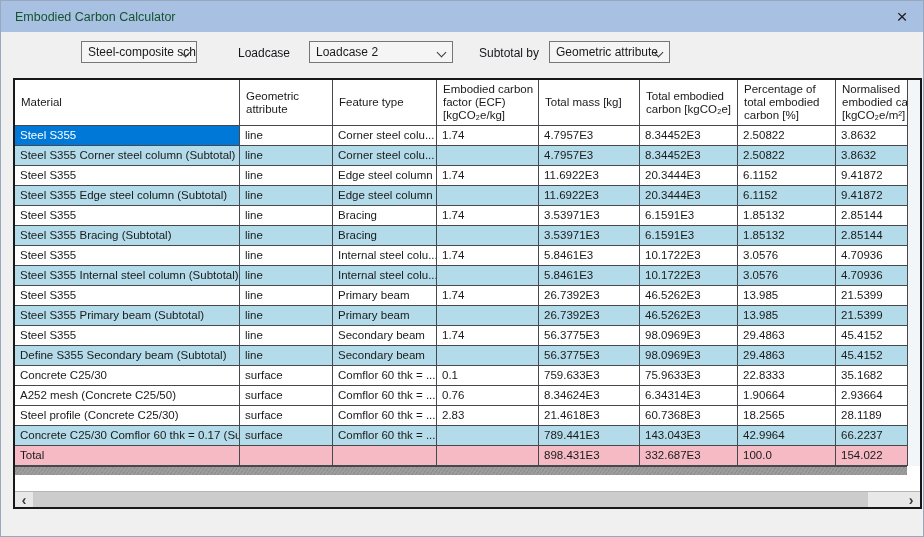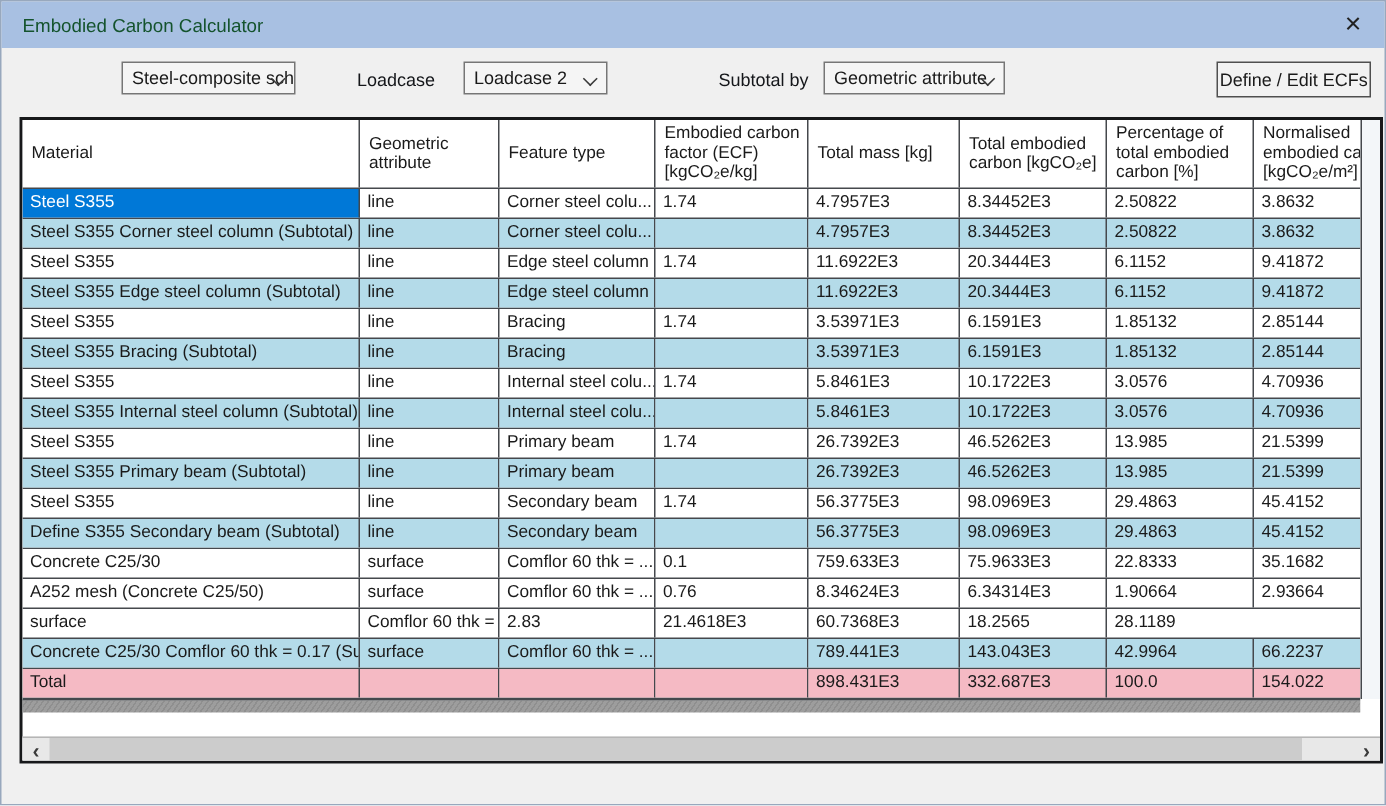--- a/index.html
+++ b/index.html
@@ -20,21 +20,21 @@
   .title-text{margin-left:14px;font-size:12.5px;color:#14532d;}
   .close-btn{position:absolute;right:6px;top:4px;width:30px;height:23px;display:flex;align-items:center;justify-content:center;font-size:19px;line-height:1;color:#222;cursor:default;}
 
   
   .tb-label{position:absolute;font-size:12px;color:#14161a;}
   .combo{position:absolute;height:22px;background:#f5f5f5;border:1px solid #767676;display:flex;align-items:center;padding:0 22px 0 6px;white-space:nowrap;overflow:hidden;}
   .combo .chev{position:absolute;right:7px;top:7px;width:7px;height:7px;border-right:1.5px solid #3a3a3a;border-bottom:1.5px solid #3a3a3a;transform:rotate(45deg);transform-origin:center;}
   #analysis-label{left:22px;top:45px;margin-top:44px;}
   #analysis-combo{left:80px;top:40px;width:116px;}
   #loadcase-label{left:237px;top:45px;}
-  #loadcase-combo{left:308px;top:40px;width:96px;}
+  #loadcase-combo{left:308px;top:40px;width:144px;}
   #subtotal-label{left:478px;top:45px;}
   #subtotal-combo{left:548px;top:40px;width:121px;}
   #define-btn{position:absolute;left:810px;top:40px;width:103px;height:24px;background:#f2f2f2;border:1px solid #4f4f4f;display:flex;align-items:center;justify-content:center;font-size:12px;}
 
   
   .table-wrap{position:absolute;left:12px;top:77px;width:909px;height:431px;border:2px solid var(--table-border);background:#fff;}
   .grid-area{position:absolute;left:0;top:0;right:13px;bottom:16px;overflow:hidden;}
   .thead,.tr{display:grid;grid-template-columns:225px 93px 104px 102px 101px 98px 98px minmax(0,1fr);}
   .thead{height:46px;border-bottom:1px solid var(--grid-line);background:#fff;}
   .th{display:flex;align-items:center;padding:2px 6px;border-right:1px solid var(--grid-line);white-space:pre;font-size:11.5px;line-height:13px;overflow:hidden;}
@@ -74,21 +74,20 @@
     <span>Loadcase 2</span>
     <span class="chev"></span>
   </div>
 
   <span class="tb-label" id="subtotal-label">Subtotal by</span>
   <div class="combo" id="subtotal-combo">
     <span>Geometric attribute</span>
     <span class="chev"></span>
   </div>
 
-  <div id="define-btn">Define / Edit ECFs</div>
 
   <div class="table-wrap">
     <div class="grid-area">
       <div class="thead" id="header-row">
           <div class="th">Material</div>
           <div class="th">Geometric
 attribute</div>
           <div class="th">Feature type</div>
           <div class="th">Embodied carbon
 factor (ECF)
@@ -238,20 +237,21 @@
             <div class="td">A252 mesh (Concrete C25/50)</div>
             <div class="td">surface</div>
             <div class="td">Comflor 60 thk = ...</div>
             <div class="td">0.76</div>
             <div class="td">8.34624E3</div>
             <div class="td">6.34314E3</div>
             <div class="td">1.90664</div>
             <div class="td">2.93664</div>
           </div>
           <div class="tr normal">
+            <div class="td">Steel profile (Concrete C25/30)</div>
             <div class="td">surface</div>
             <div class="td">Comflor 60 thk = ...</div>
             <div class="td">2.83</div>
             <div class="td">21.4618E3</div>
             <div class="td">60.7368E3</div>
             <div class="td">18.2565</div>
             <div class="td">28.1189</div>
           </div>
           <div class="tr subtotal">
             <div class="td">Concrete C25/30 Comflor 60 thk = 0.17 (Su...</div>

